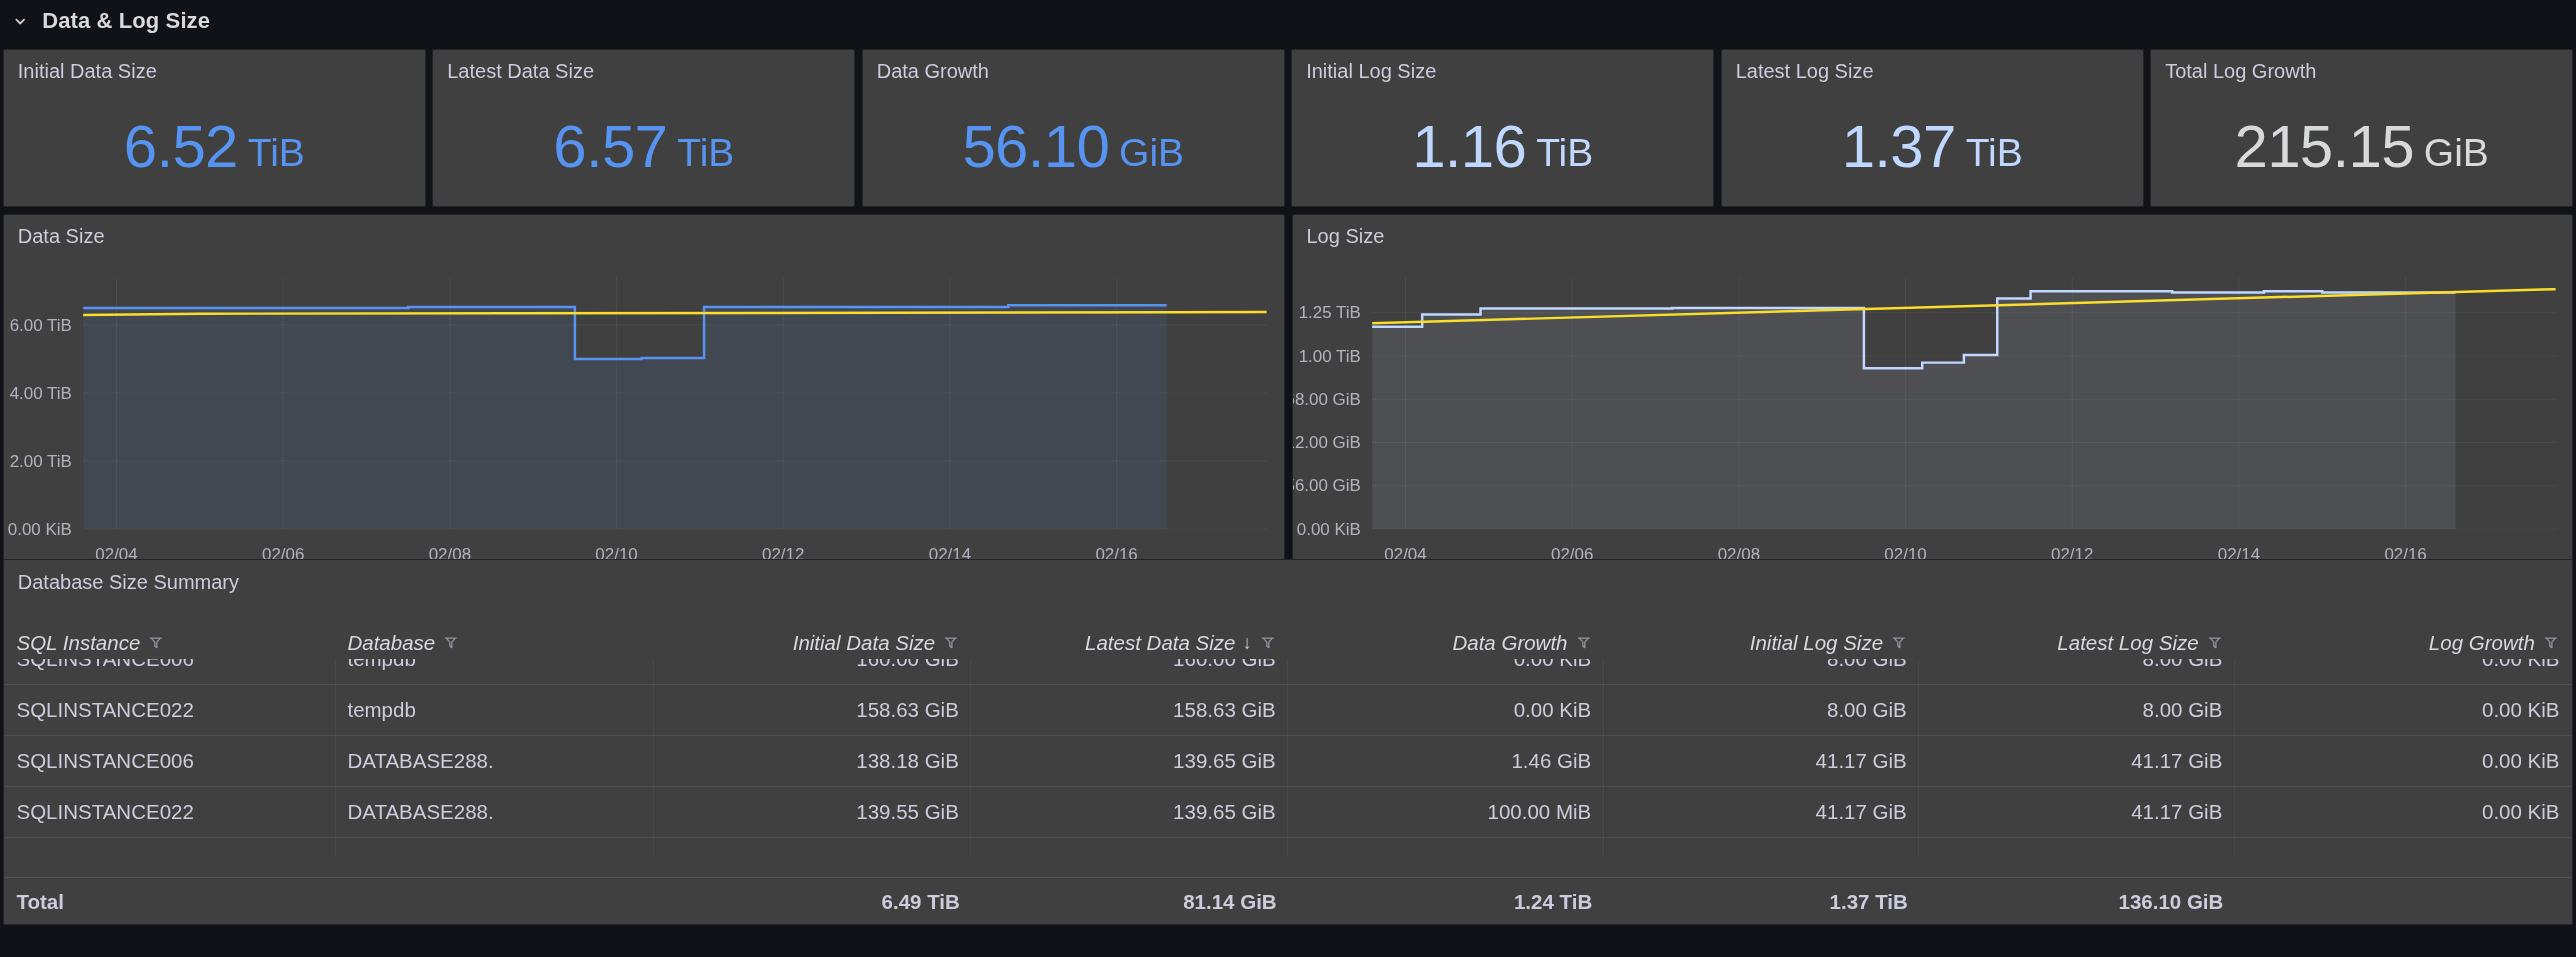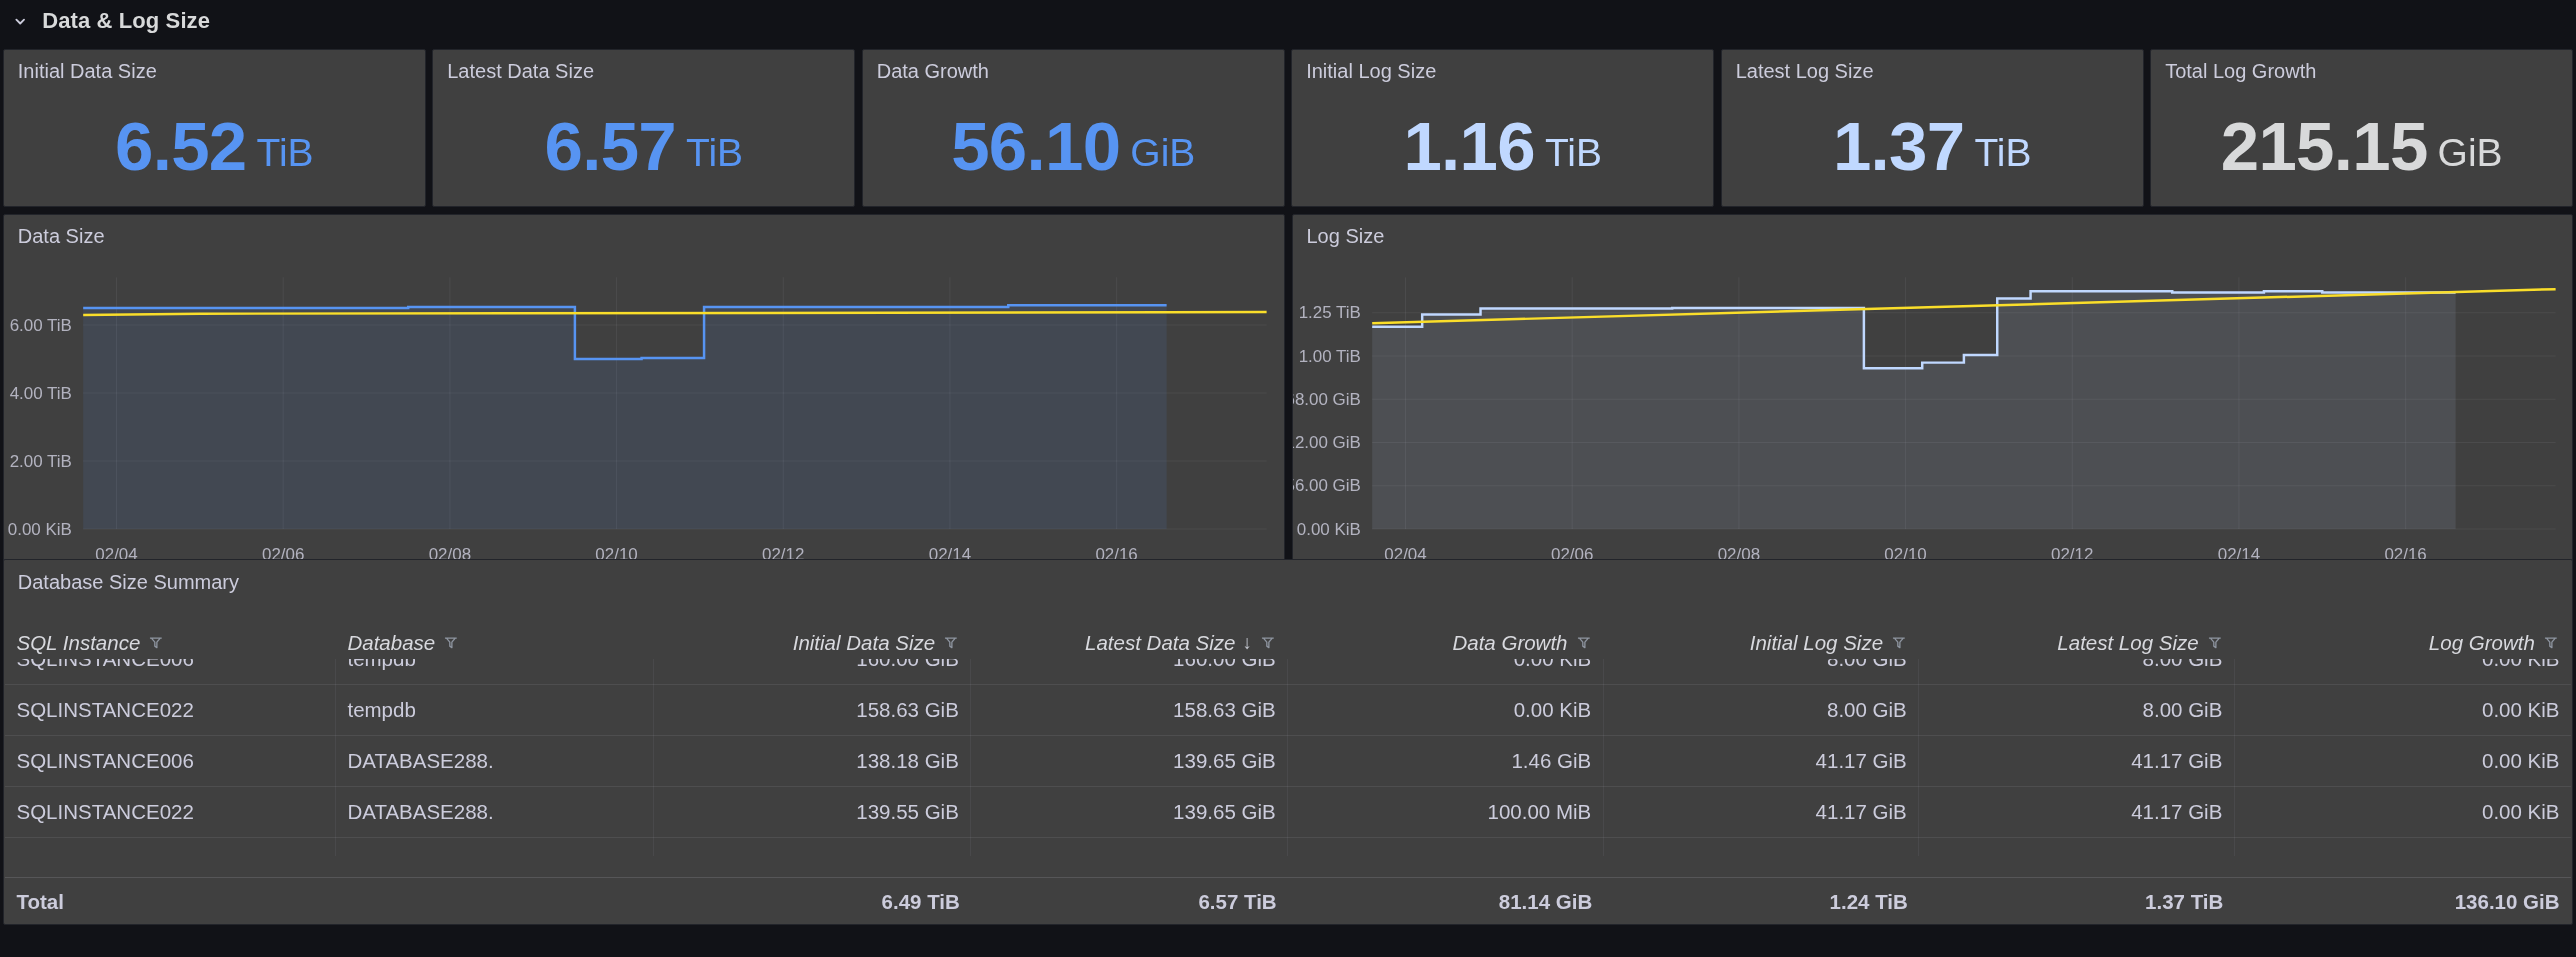--- a/index.html
+++ b/index.html
@@ -15,21 +15,21 @@
   .row-header { position:absolute; top:5.7px; left:10px; height:31px; display:flex; align-items:center; gap:11.3px; cursor:pointer; }
   .row-header .chev { width:21px; height:21px; display:flex; align-items:center; justify-content:center; }
   .row-header .title { font-size:22px; font-weight:600; color:#D8D9DA; letter-spacing:0.1px; }
 
   
   .stats-row { position:absolute; top:49px; left:2.8px; right:2.8px; height:158px;
     display:grid; grid-template-columns:repeat(6,1fr); gap:6.4px; }
   .stat-title { position:absolute; top:10px; left:14px; font-size:20px; font-weight:400; color:#CCCCDC; white-space:nowrap; }
   .stat-value-wrap { position:absolute; left:0; right:0; top:41px; bottom:4.2px;
     display:flex; align-items:center; justify-content:center; }
-  .stat-num { font-size:69px; font-weight:700; letter-spacing:-0.7px; }
+  .stat-num { font-size:60px; font-weight:400; letter-spacing:-0.7px; }
   .stat-unit { font-size:39px; font-weight:500; margin-left:10px; position:relative; top:7px; }
 
   
   .charts-row { position:absolute; top:214px; left:2.8px; right:2.8px; height:367px;
     display:grid; grid-template-columns:1fr 1fr; gap:7px; }
   .chart-title { position:absolute; top:10px; left:14px; font-size:20px; color:#CCCCDC; z-index:2; cursor:pointer; }
   .chart-svg { position:absolute; left:0; top:0; }
   .grid-line { stroke:rgba(204,204,220,0.08); stroke-width:1.5; }
   .axis-label { fill:rgba(204,204,220,0.82); font-size:24px; font-family:"Liberation Sans","DejaVu Sans",sans-serif; }
 
@@ -282,20 +282,19 @@
         <div class="cell sep"></div>
         <div class="cell sep"></div>
         <div class="cell sep"></div>
         <div class="cell"></div>
       </div>
     </div>
   <div class="t-total t-grid" id="t-total">
       <div class="cell">Total</div>
       <div class="cell"></div>
       <div class="cell right">6.49 TiB</div>
-      <div class="cell right">6.57 TiB</div>
       <div class="cell right">81.14 GiB</div>
       <div class="cell right">1.24 TiB</div>
       <div class="cell right">1.37 TiB</div>
       <div class="cell right">136.10 GiB</div>
     </div>
 </div>
 
 
 </body></html>

